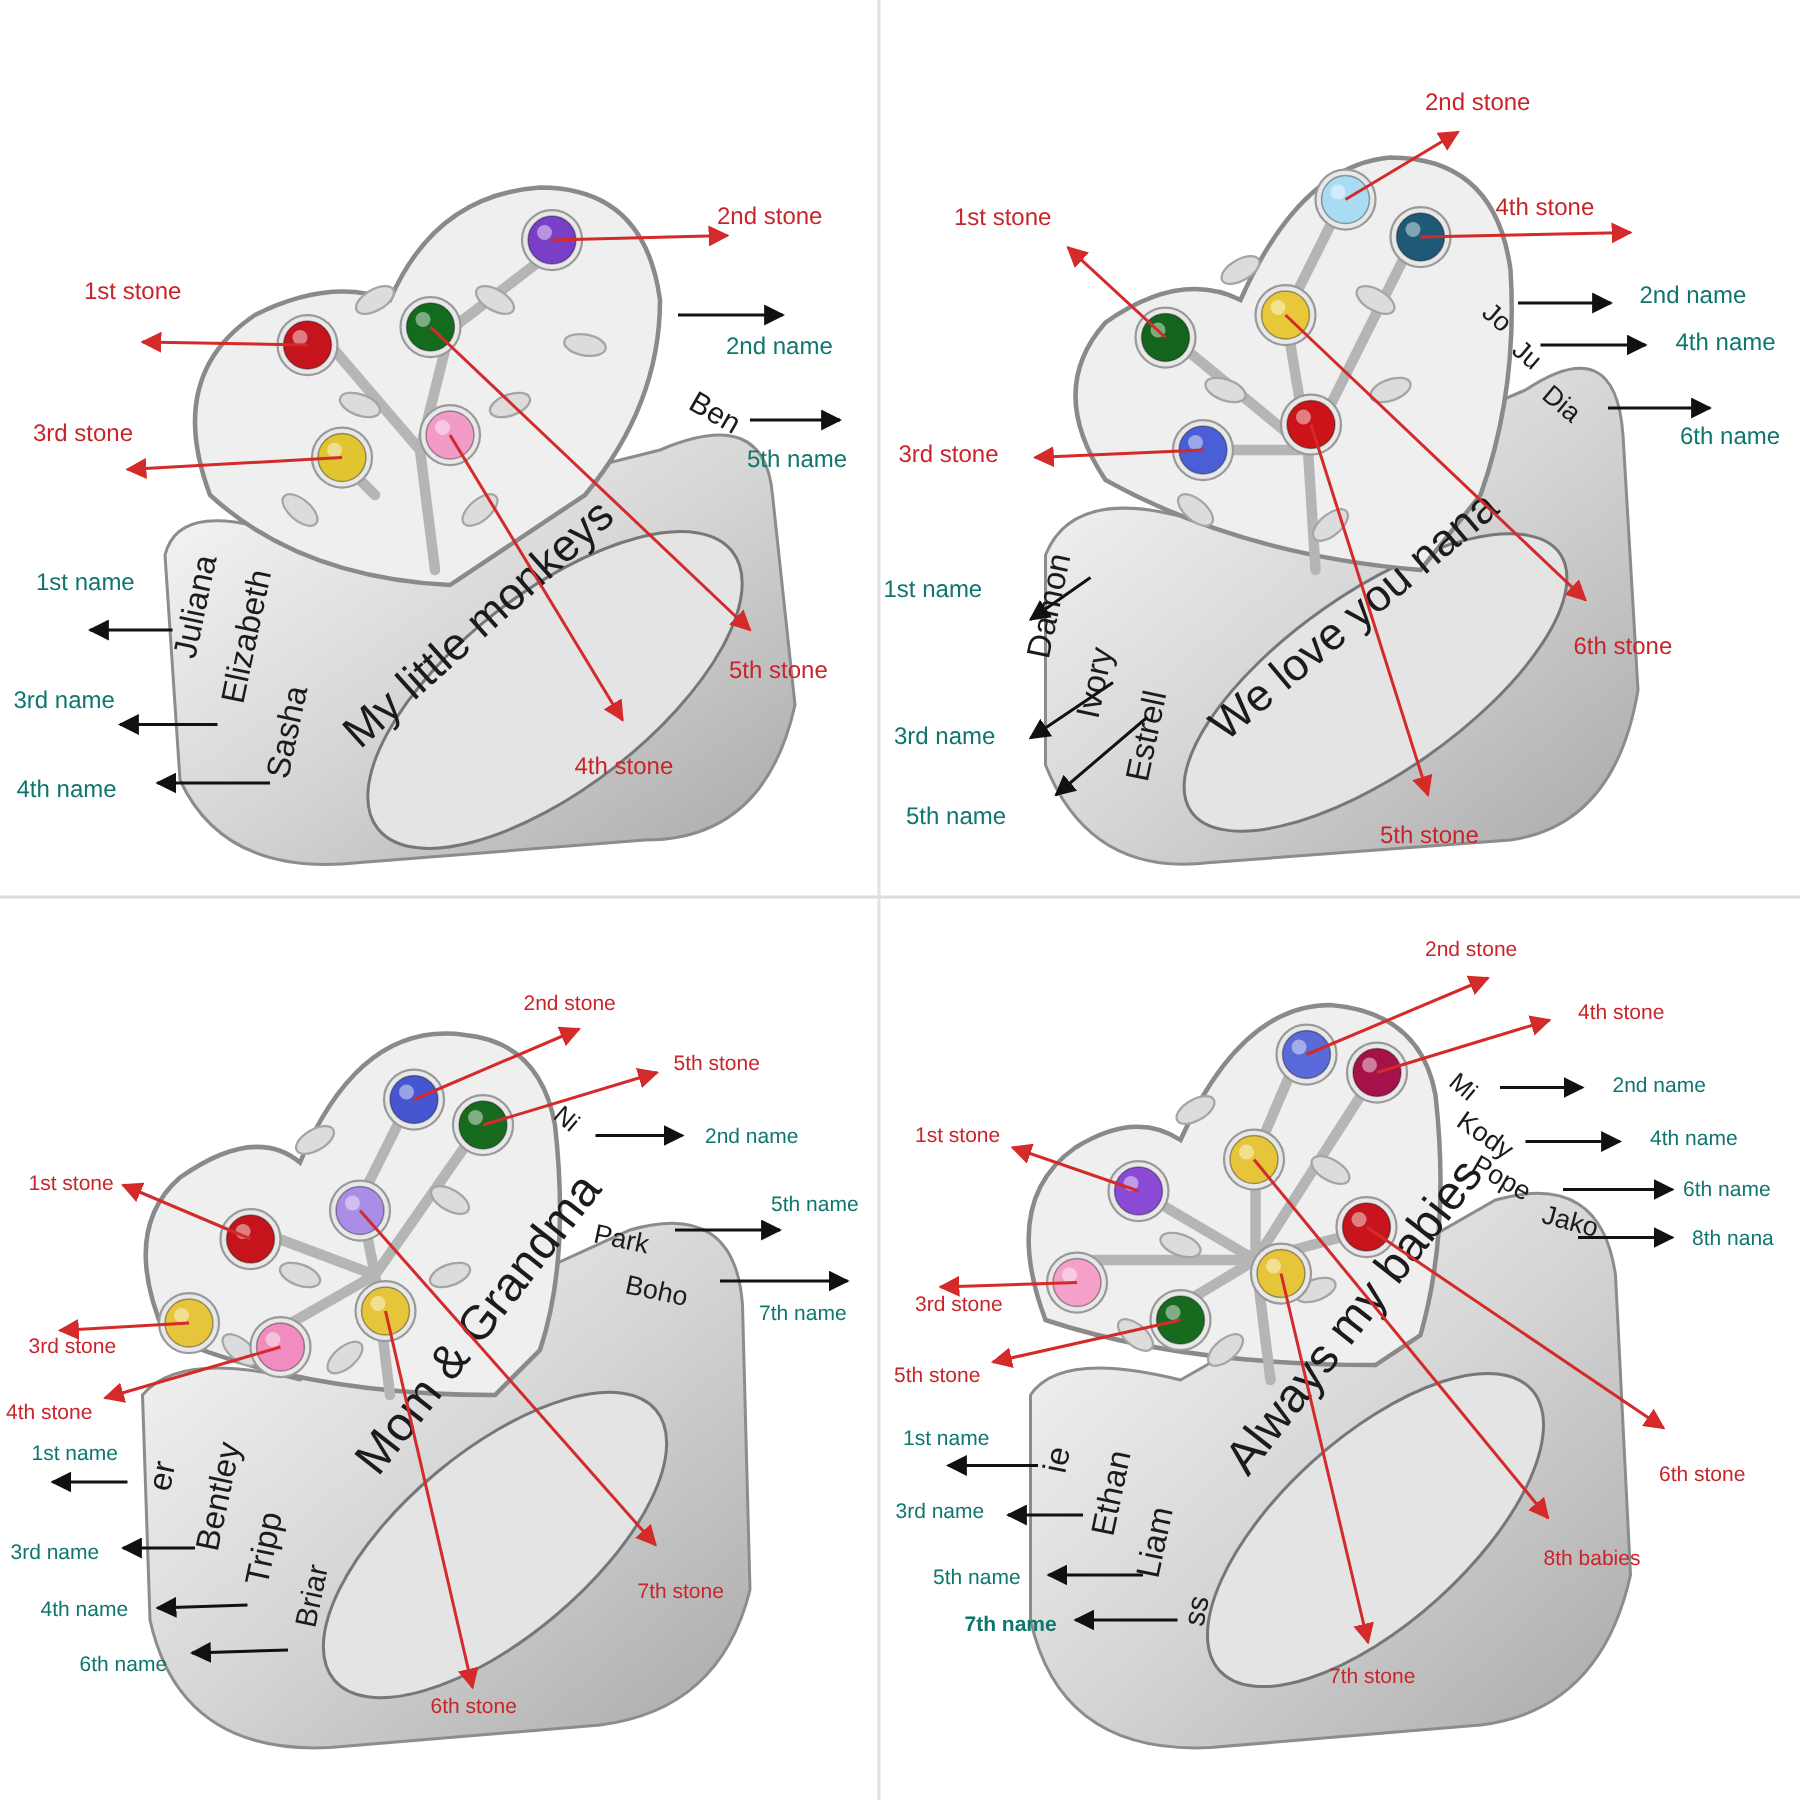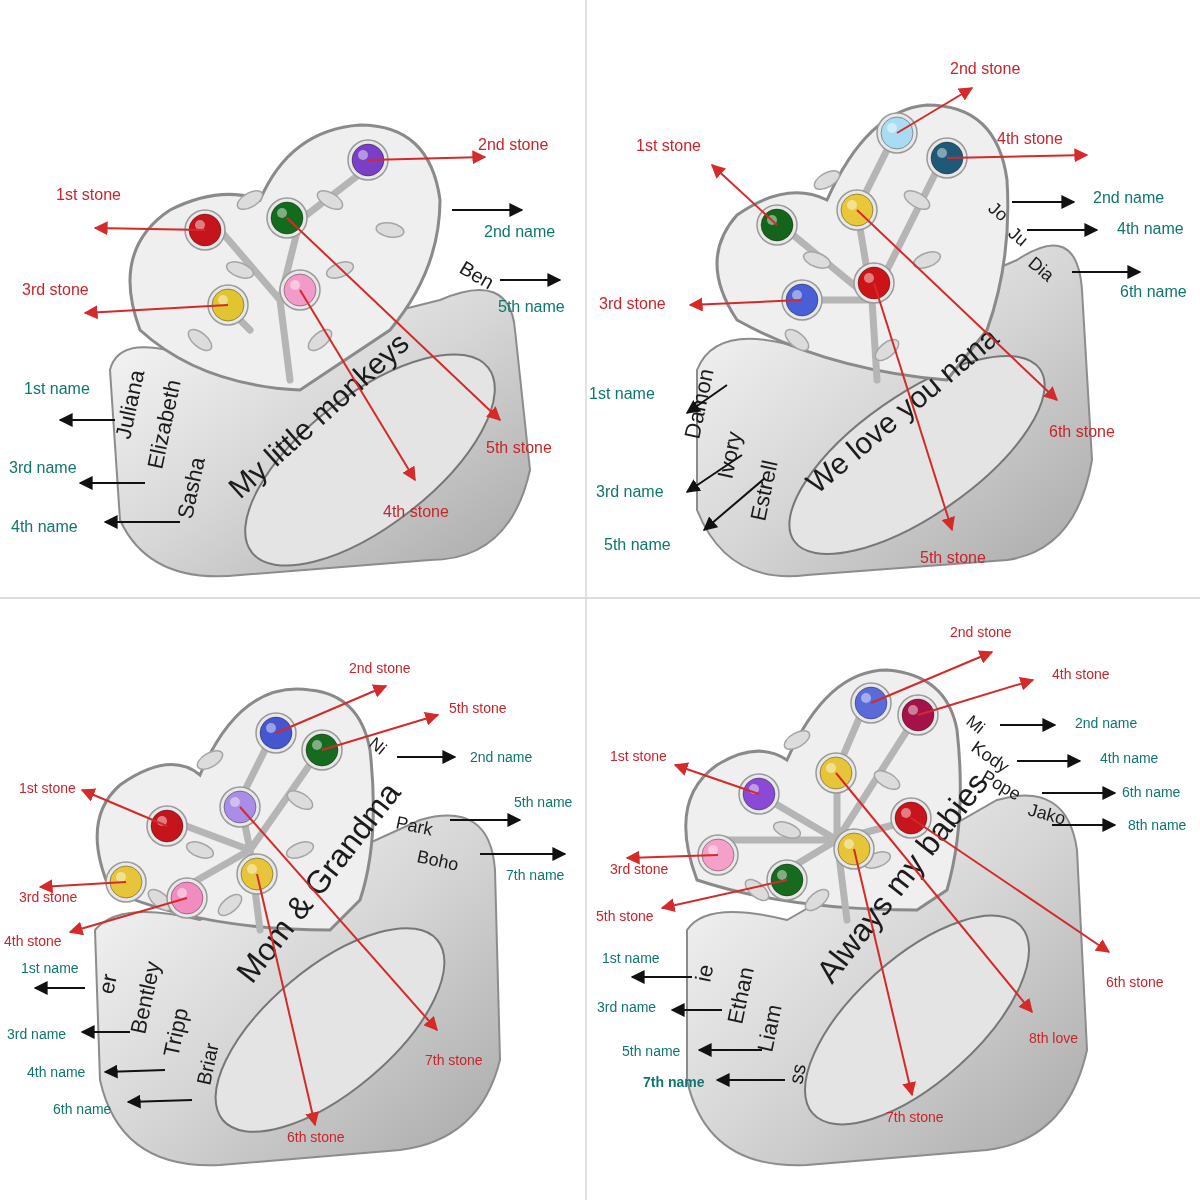--- a/index.html
+++ b/index.html
@@ -413,23 +413,23 @@
         <line x1="465" y1="225" x2="528" y2="225" class="ar-black" stroke="#111111" stroke-width="2" marker-end="url(#ahk3)"></line>
       </g>
       </svg>
     <span class="lbl stone small" style="left:23px;top:149px">1st stone</span>
     <span class="lbl stone small" style="left:363px;top:25px">2nd stone</span>
     <span class="lbl stone small" style="left:23px;top:262px">3rd stone</span>
     <span class="lbl stone small" style="left:465px;top:67px">4th stone</span>
     <span class="lbl stone small" style="left:9px;top:309px">5th stone</span>
     <span class="lbl stone small" style="left:519px;top:375px">6th stone</span>
     <span class="lbl stone small" style="left:299px;top:510px">7th stone</span>
-    <span class="lbl stone small" style="left:442px;top:431px">8th love</span>
+    <span class="lbl stone small" style="left:442px;top:431px">8th babies</span>
     <span class="lbl name small" style="left:15px;top:351px">1st name</span>
     <span class="lbl name small" style="left:488px;top:116px">2nd name</span>
     <span class="lbl name small" style="left:10px;top:400px">3rd name</span>
     <span class="lbl name small" style="left:513px;top:151px">4th name</span>
     <span class="lbl name small" style="left:35px;top:444px">5th name</span>
     <span class="lbl name small" style="left:535px;top:185px">6th name</span>
     <span class="lbl name small bold" style="left:56px;top:475px">7th name</span>
-    <span class="lbl name small" style="left:541px;top:218px">8th name</span>
+    <span class="lbl name small" style="left:541px;top:218px">8th nana</span>
   </div>
 </div>
 
 </body></html>

